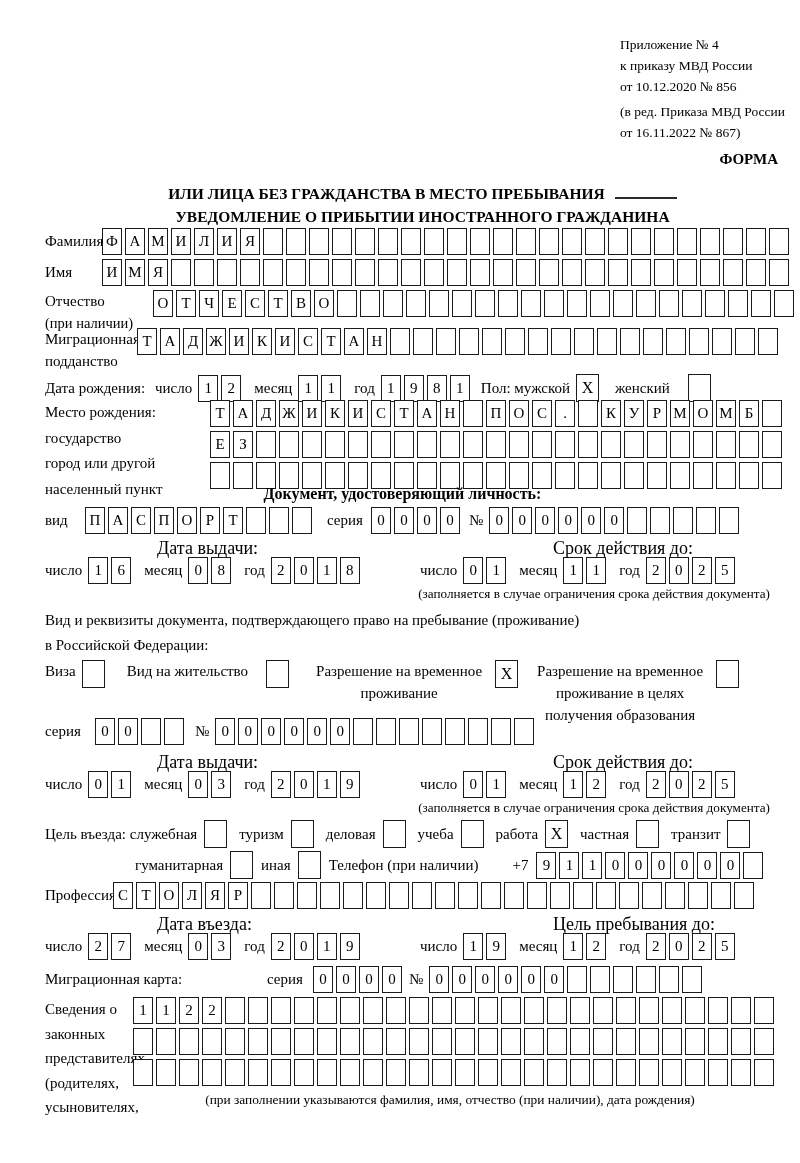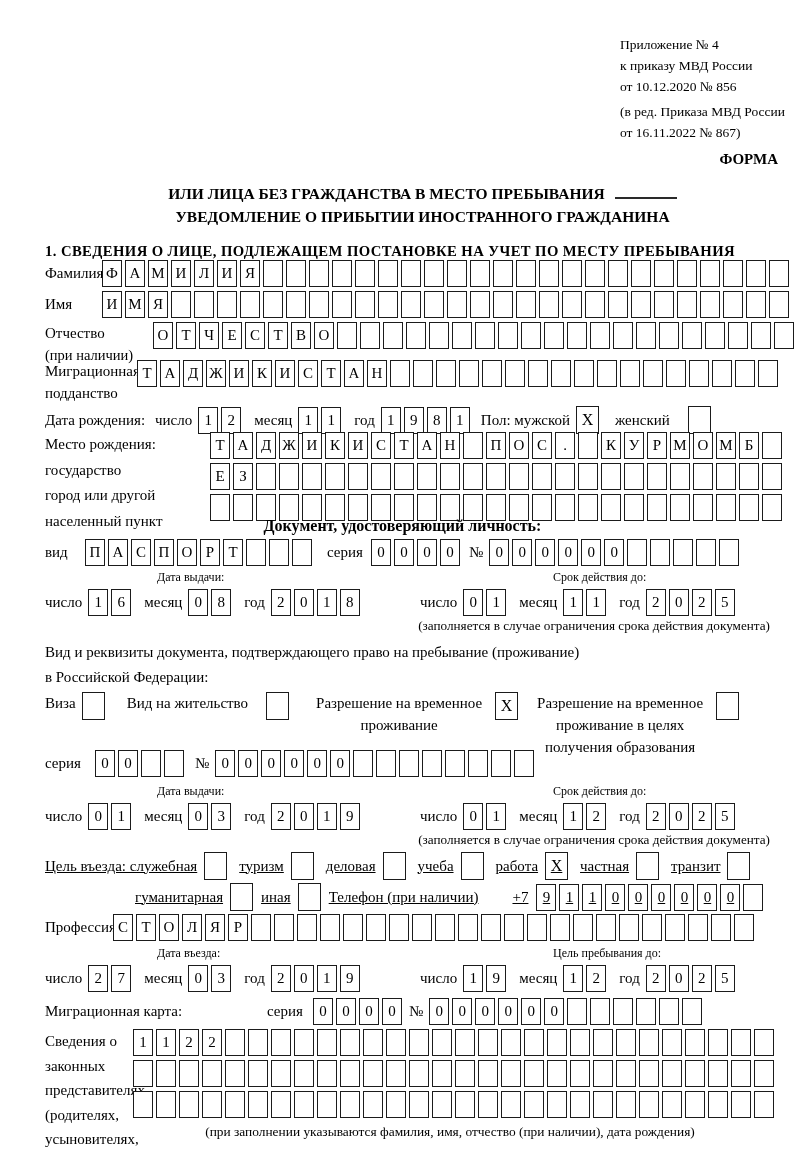--- a/index.html
+++ b/index.html
@@ -25,33 +25,33 @@
       display:inline-flex;align-items:center;justify-content:center;font-size:16px;background:#fff;}
   .w57{width:57px;} .w92{width:92px;line-height:22px;} .w108{width:108px;line-height:22px;}
   .w40{width:40px;} .w68{width:68px;} .w160{width:160px;}
   .sub{font-size:14.5px;}
   
   .mt-surname{} .mt4{margin-top:4px;} .mt3{margin-top:3px;}
   .bp{margin-top:-2px;height:89px;}
   .bp-labels{width:165px;line-height:25.5px;height:89px;overflow:visible;}
   .bp-rows .cells{margin-bottom:4px;display:flex;}
   .doc-head{margin-top:-4px;text-align:center;font-weight:bold;font-size:16px;padding-right:40px;}
-  .dlabels{position:relative;height:17px;font-size:12px;}
+  .dlabels{position:relative;height:17px;font-size:18px;}
   .dl-left{position:absolute;left:112px;} .dl-right{position:absolute;left:508px;}
   .drow{display:flex;align-items:center;margin-top:2px;}
   .dgroup{display:flex;align-items:center;}
   .dgroup-left{width:375px;}
   .dlab{margin-right:6px;} .mll{margin-left:10px;}
   .note{margin-top:2px;text-align:right;padding-right:30px;font-size:13.2px;}
   .para{margin-top:6px;line-height:25px;font-size:15px;}
   .permits{display:flex;align-items:flex-start;margin-top:2px;}
   .permit{display:flex;align-items:flex-start;}
   .permit .plab{line-height:22px;}
   .pcenter{width:172px;text-align:center;}
-  .purpose{display:flex;align-items:center;column-gap:12px;margin-top:4px;text-decoration:underline;}
+  .purpose{display:flex;align-items:center;column-gap:12px;margin-top:4px;}
   .pitem{display:flex;align-items:center;column-gap:7px;}
   .purpose2{margin-top:3px;margin-left:90px;column-gap:8px;}
   .reps{margin-top:4px;height:120px;}
   .reps-labels{width:88px;line-height:24.5px;overflow:visible;}
   .reps-right .cells{display:flex;margin-bottom:4px;}
   .reps-note{margin-top:6px;text-align:center;font-size:13.4px;padding-right:10px;}
 </style>
 </head>
 <body>
 
@@ -67,21 +67,20 @@
 
   <div class="forma">ФОРМА</div>
 
   <div class="title">
     <div>
       <span>ИЛИ ЛИЦА БЕЗ ГРАЖДАНСТВА В МЕСТО ПРЕБЫВАНИЯ</span><span class="blank-line"></span>
     </div>
     <div>УВЕДОМЛЕНИЕ О ПРИБЫТИИ ИНОСТРАННОГО ГРАЖДАНИНА</div>
   </div>
 
-  <div class="sect">1. СВЕДЕНИЯ О ЛИЦЕ, ПОДЛЕЖАЩЕМ ПОСТАНОВКЕ НА УЧЕТ ПО МЕСТУ ПРЕБЫВАНИЯ</div>
 
   <div class="row mt-surname">
     <span class="lab w57">Фамилия</span>
     <span class="cells">
         <span class="cell">Ф</span>
         <span class="cell">А</span>
         <span class="cell">М</span>
         <span class="cell">И</span>
         <span class="cell">Л</span>
         <span class="cell">И</span>

